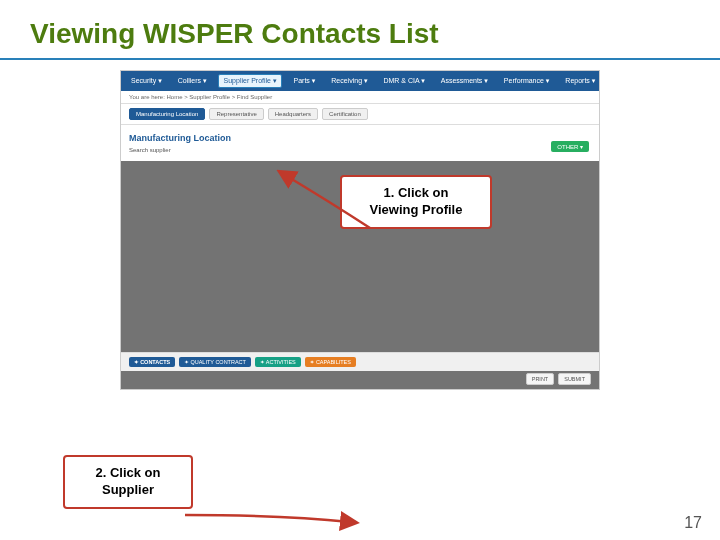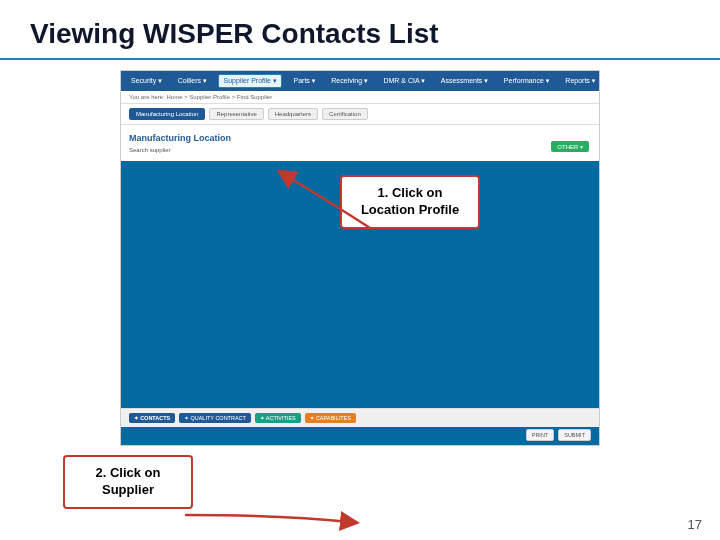--- a/index.html
+++ b/index.html
@@ -9,40 +9,40 @@
       background: #fff;
       font-family: Arial, sans-serif;
       overflow: hidden;
       position: relative;
     }
 
     
     .page-title {
       font-size: 28px;
       font-weight: bold;
-      color: #0f172a;
+      color: #4d7c0f;
       padding: 18px 30px 8px 30px;
       border-bottom: 2px solid #2980b9;
     }
 
     
     .content-area {
       display: flex;
       flex-direction: column;
       padding: 10px 20px;
       position: relative;
       height: calc(540px - 70px);
     }
 
     
     .screenshot-mockup {
       border: 1px solid #ccc;
-      background: #0369a1;
+      background: #737373;
       width: 480px;
-      height: 376px;
+      height: 320px;
       margin: 0 auto;
       position: relative;
       overflow: hidden;
     }
 
     
     .mock-nav {
       background: #1f5a96;
       height: 20px;
       display: flex;
@@ -181,21 +181,21 @@
       font-weight: bold;
       color: #000;
       text-align: center;
       line-height: 1.3;
     }
 
     
     .callout-supplier {
       top: 115px;
       left: 340px;
-      width: 140px;
+      width: 152px;
     }
 
     
     .callout-contacts {
       top: 395px;
       left: 63px;
       width: 130px;
     }
 
     
@@ -214,21 +214,21 @@
       color: #1f5a96;
       border: 1px solid #2980b9;
       border-radius: 2px;
     }
 
     
     .page-number {
       position: absolute;
       bottom: 8px;
       right: 18px;
-      font-size: 13px;
+      font-size: 16px;
       color: #555;
       margin-top: 9px;
     }
 
     .mock-wrapper {
       position: relative;
       margin: 0 auto;
       width: 480px;
     }
   </style>
@@ -280,21 +280,21 @@
       <div class="mock-bottom-right">
         <div class="mock-small-btn">PRINT</div>
         <div class="mock-small-btn">SUBMIT</div>
       </div>
 
     </div>
   </div>
 
   <div class="callout-box callout-supplier">
     <span>1. Click on</span><br>
-    <span>Location Profile</span>
+    <span>Viewing Profile</span>
   </div>
 
   <div class="callout-box callout-contacts">
     <span>2. Click on</span><br>
     <span>Supplier</span>
   </div>
 
   <svg class="arrows-svg" xmlns="http://www.w3.org/2000/svg">
 
     <defs>

